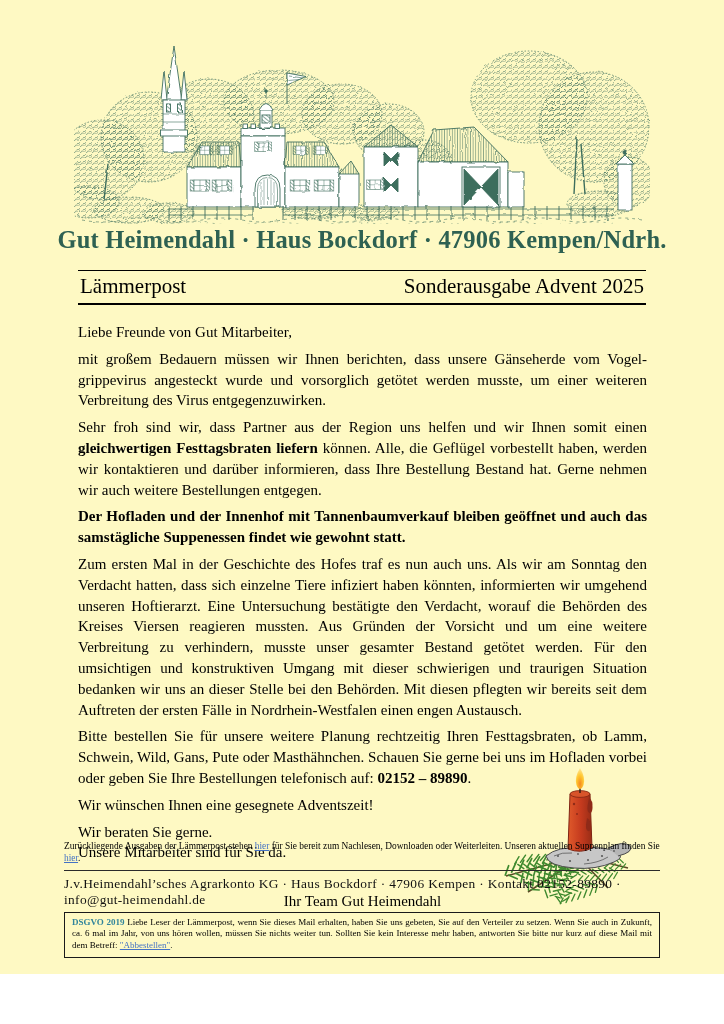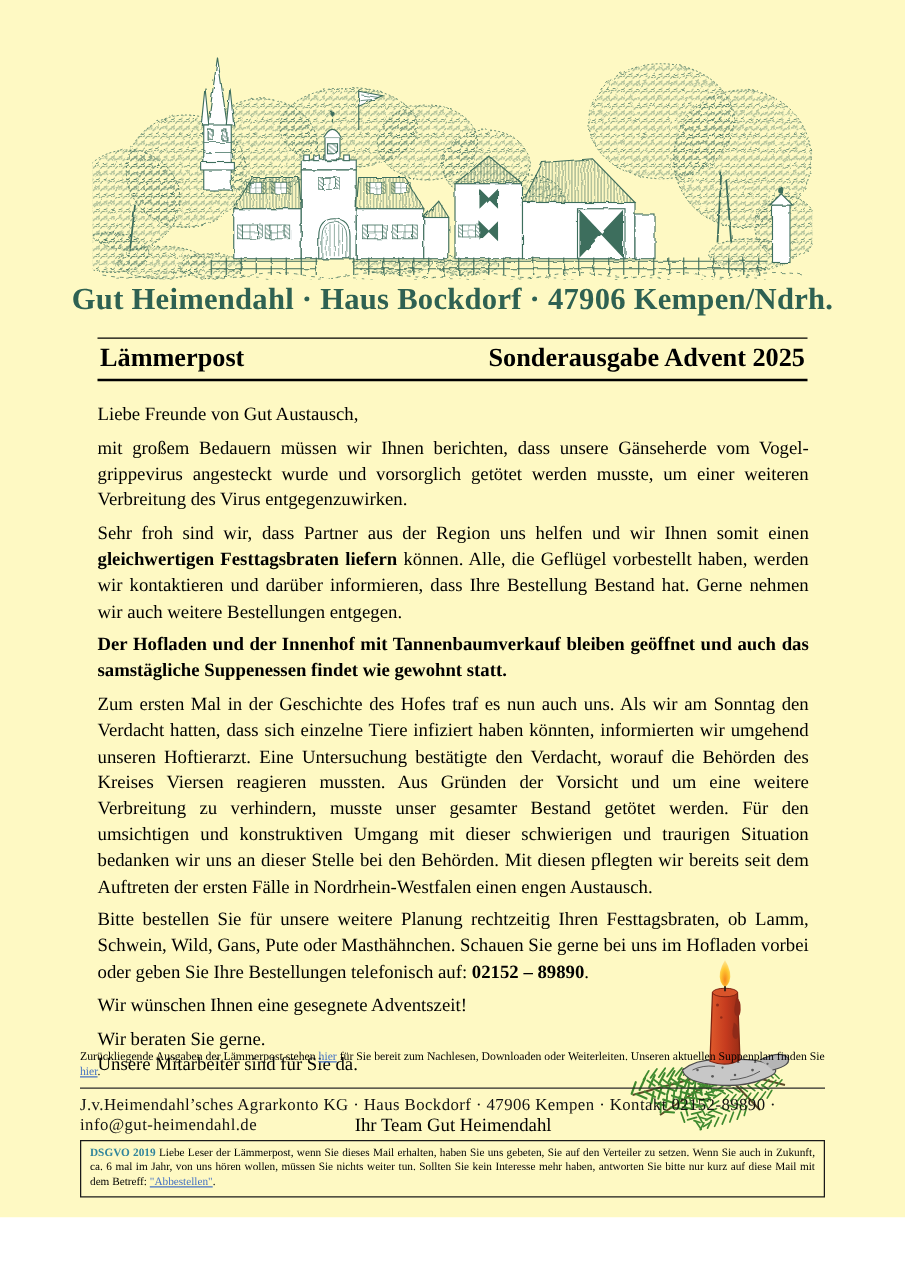--- a/index.html
+++ b/index.html
@@ -12,21 +12,21 @@
   .estate-title{
     text-align:center;color:#2e6152;font-weight:bold;font-size:24.5px;
     margin:2px 0 0 0;letter-spacing:.2px;
   }
   .masthead{
     margin:16px 78px 0 78px;
     border-top:1.2px solid #000;border-bottom:2px solid #000;
     display:flex;justify-content:space-between;align-items:baseline;
     padding:3px 2px 4px 2px;
   }
-  .masthead .mh{font-size:21px;font-weight:bold;}
+  .masthead .mh{font-size:21px;font-weight:normal;}
   
   .letter{margin:17px 77px 0 78px;font-size:15px;line-height:20.8px;}
   .letter p{margin:0 0 6px 0;text-align:justify;}
   .letter p.nojust{text-align:left;}
   .letter p.team{text-align:center;margin-top:28px;}
   .b{font-weight:bold;}
   .teal{color:#31859c;font-weight:bold;}
   .link{color:#4472c4;text-decoration:underline;cursor:pointer;}
   .candle-art{position:absolute;left:488px;top:760px;}
   
@@ -174,21 +174,21 @@
   </svg>
 
   <h1 class="estate-title">Gut Heimendahl · Haus Bockdorf · 47906 Kempen/Ndrh.</h1>
 
   <div class="masthead">
     <span class="mh">Lämmerpost</span>
     <span class="mh">Sonderausgabe Advent 2025</span>
   </div>
 
   <div class="letter">
-    <p class="nojust">Liebe Freunde von Gut Austausch,</p>
+    <p class="nojust">Liebe Freunde von Gut Mitarbeiter,</p>
     <p><span>mit großem Bedauern müssen wir Ihnen berichten, dass unsere Gänseherde vom Vogel­grippevirus angesteckt wurde und vorsorglich getötet werden musste, um einer weiteren Verbreitung des Virus entgegenzuwirken.</span></p>
     <p><span>Sehr froh sind wir, dass Partner aus der Region uns helfen und wir Ihnen somit einen </span><span class="b">gleichwertigen Festtagsbraten liefern</span><span> können. Alle, die Geflügel vorbestellt haben, werden wir kontaktieren und darüber informieren, dass Ihre Bestellung Bestand hat. Gerne nehmen wir auch weitere Bestellungen entgegen.</span></p>
     <p><span class="b">Der Hofladen und der Innenhof mit Tannenbaumverkauf bleiben geöffnet und auch das samstägliche Suppenessen findet wie gewohnt statt.</span></p>
     <p><span>Zum ersten Mal in der Geschichte des Hofes traf es nun auch uns. Als wir am Sonntag den Verdacht hatten, dass sich einzelne Tiere infiziert haben könnten, informierten wir umgehend unseren Hoftierarzt. Eine Untersuchung bestätigte den Verdacht, worauf die Behörden des Kreises Viersen reagieren mussten. Aus Gründen der Vorsicht und um eine weitere Verbreitung zu verhindern, musste unser gesamter Bestand getötet werden. Für den umsichtigen und konstruktiven Umgang mit dieser schwierigen und traurigen Situation bedanken wir uns an dieser Stelle bei den Behörden. Mit diesen pflegten wir bereits seit dem Auftreten der ersten Fälle in Nordrhein-Westfalen einen engen Austausch.</span></p>
     <p><span>Bitte bestellen Sie für unsere weitere Planung rechtzeitig Ihren Festtagsbraten, ob Lamm, Schwein, Wild, Gans, Pute oder Masthähnchen. Schauen Sie gerne bei uns im Hofladen vorbei oder geben Sie Ihre Bestellungen telefonisch auf: </span><span class="b">02152 – 89890</span><span>.</span></p>
     <p class="nojust">Wir wünschen Ihnen eine gesegnete Adventszeit!</p>
     <p class="nojust"><span>Wir beraten Sie gerne.</span><br><span>Unsere Mitarbeiter sind für Sie da.</span></p>
     <p class="team">Ihr Team Gut Heimendahl</p>
   </div>
 

